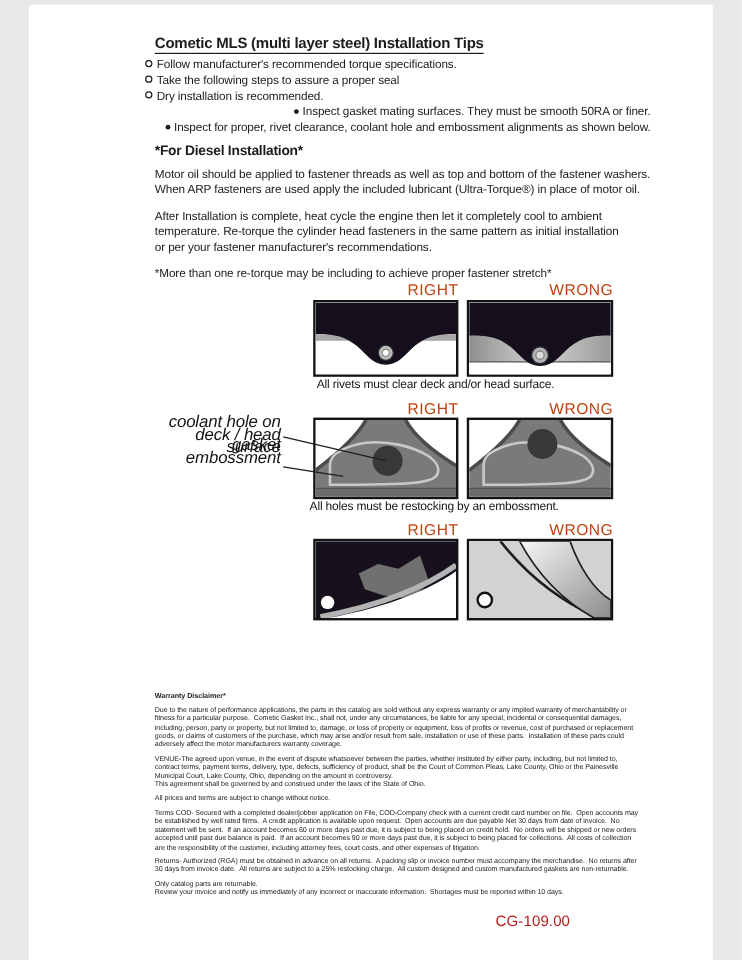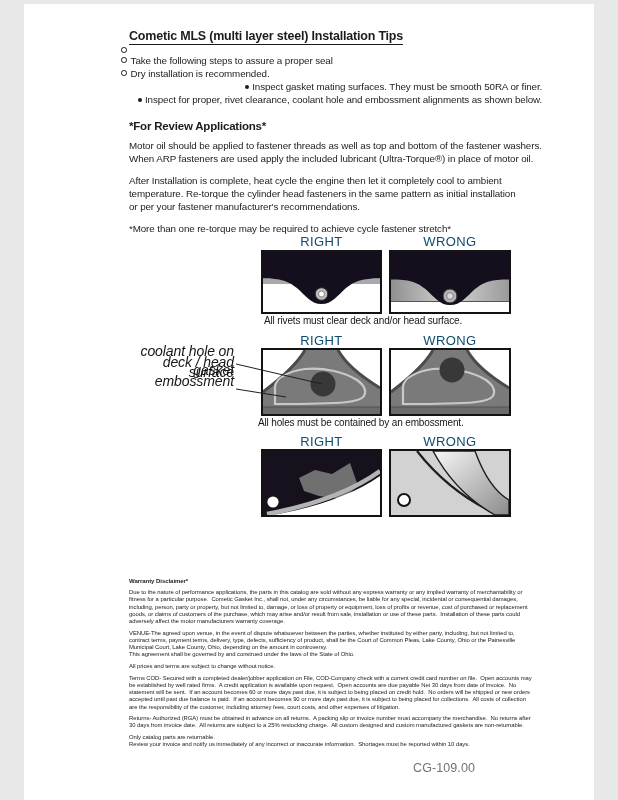--- a/index.html
+++ b/index.html
@@ -17,71 +17,72 @@
   .bullets{left:97px;top:44px;font-size:9.8px;letter-spacing:-0.1px;line-height:13px;white-space:nowrap;}
   .b-row{display:flex;align-items:baseline;}
   .b-open{width:3.6px;height:3.6px;border:1px solid #1c1c1c;border-radius:50%;margin-right:4px;flex:0 0 auto;position:relative;top:-1px;}
   .b-fill{width:4px;height:4px;background:#1c1c1c;border-radius:50%;margin-right:3px;flex:0 0 auto;position:relative;top:-1px;}
   .sub{margin-left:17px;justify-content:flex-end;}
   
   .diesel{left:105px;top:116px;width:460px;}
   .diesel h2{margin:0 0 7px 0;font-size:11.5px;font-weight:bold;letter-spacing:-0.2px;}
   .diesel p{margin:0 0 9px 0;font-size:9.8px;line-height:13px;letter-spacing:-0.1px;white-space:pre-line;}
   
-  .rw{font-size:13px;letter-spacing:0.4px;text-align:center;color:#0c4a6e;}
+  .rw{font-size:13px;letter-spacing:0.4px;text-align:right;color:#c2410c;}
   .rw.l{left:237px;width:121px;}
   .rw.r{left:365px;width:122px;}
   svg.panel{border:2px solid #131313;background:#fff;display:block;}
   .panelA{left:237px;}
   .panelB{left:365px;}
   .cap{font-size:10px;font-weight:normal;letter-spacing:-0.15px;color:#161616;white-space:pre-line;line-height:11.5px;}
   .sidelabel{left:103px;width:107px;text-align:right;font-size:14px;line-height:10.5px;letter-spacing:-0.1px;color:#161616;white-space:pre-line;font-style:italic;}
   
   .legal{left:105px;top:574px;width:470px;font-size:5.9px;line-height:7.2px;letter-spacing:-0.05px;color:#222;}
   .legal h3{margin:0 0 4px 0;font-size:6px;font-weight:bold;}
   .legal p{margin:0 0 4.5px 0;white-space:pre;}
-  .doccode{left:389px;top:757px;font-size:12.5px;color:#737373;letter-spacing:0.1px;}
+  .doccode{left:389px;top:757px;font-size:12.5px;color:#b91c1c;letter-spacing:0.1px;}
 </style>
 </head>
 <body>
 
 <div class="page">
 
   <div class="abs title">Cometic MLS (multi layer steel) Installation Tips</div>
 
   <div class="abs bullets">
     <div class="b-row">
       <span class="b-open"></span>
+      <span>Follow manufacturer's recommended torque specifications.</span>
     </div>
     <div class="b-row">
       <span class="b-open"></span>
       <span>Take the following steps to assure a proper seal</span>
     </div>
     <div class="b-row">
       <span class="b-open"></span>
       <span>Dry installation is recommended.</span>
     </div>
     <div class="b-row sub">
       <span class="b-fill"></span>
       <span>Inspect gasket mating surfaces.  They must be smooth 50RA or finer.</span>
     </div>
     <div class="b-row sub">
       <span class="b-fill"></span>
       <span>Inspect for proper, rivet clearance, coolant hole and embossment alignments as shown below.</span>
     </div>
   </div>
 
   <div class="abs diesel">
-    <h2>*For Review Applications*</h2>
+    <h2>*For Diesel Installation*</h2>
     <p>Motor oil should be applied to fastener threads as well as top and bottom of the fastener washers.
 When ARP fasteners are used apply the included lubricant (Ultra-Torque®) in place of motor oil.</p>
     <p>After Installation is complete, heat cycle the engine then let it completely cool to ambient
 temperature. Re-torque the cylinder head fasteners in the same pattern as initial installation
 or per your fastener manufacturer's recommendations.</p>
-    <p>*More than one re-torque may be required to achieve cycle fastener stretch*</p>
+    <p>*More than one re-torque may be including to achieve proper fastener stretch*</p>
   </div>
 
   <div class="abs rw l" style="top:230px">RIGHT</div>
   <div class="abs rw r" style="top:230px">WRONG</div>
 
   <svg class="abs panel panelA" style="top:246px" width="117" height="60" viewBox="0 0 117 60" role="img">
     <rect width="117" height="60" fill="#ffffff"></rect>
     <rect y="27" width="117" height="5" fill="#a9a9a9"></rect>
     <path d="M0,0 H117 V26.5 C99,26.5 93,28.5 83,36 C74,44 69,52 58.5,52 C48,52 43,44 34,36 C24,28.5 18,26.5 0,26.5 Z" fill="#150f1d"></path>
     <circle cx="58.5" cy="42" r="6.3" fill="#bcbcbc" stroke="#2a2a2a" stroke-width="1"></circle>
@@ -136,21 +137,21 @@
     <line x1="0" y1="57" x2="118" y2="57" stroke="#525252" stroke-width="1"></line>
     <path d="M12,54 V37 C12,28 27,21 42,19 C60,17 82,22 95,30 C102,35 105,41 102,46 C98,52 86,54 12,54 Z" fill="none" stroke="#c9c9c9" stroke-width="2.2"></path>
     <circle cx="61" cy="20" r="12.5" fill="#383838"></circle>
   </svg>
 
   <svg class="abs" style="left:105px;top:340px" width="200" height="60" viewBox="0 0 200 60">
     <line x1="107" y1="20" x2="193" y2="40" stroke="#1f1f1f" stroke-width="1"></line>
     <line x1="107" y1="45" x2="157" y2="53" stroke="#1f1f1f" stroke-width="1"></line>
   </svg>
 
-  <div class="abs cap" style="left:234px;top:413px">All holes must be contained by an embossment.</div>
+  <div class="abs cap" style="left:234px;top:413px">All holes must be restocking by an embossment.</div>
 
   <div class="abs rw l" style="top:430px">RIGHT</div>
   <div class="abs rw r" style="top:430px">WRONG</div>
 
   <svg class="abs panel panelA" style="top:445px" width="117" height="64" viewBox="0 0 117 64" role="img">
     <rect width="117" height="64" fill="#17111d"></rect>
     <path d="M36,27 L52,19 L69,23 L87,12 L95,35 L79,48 L56,45 L41,40 Z" fill="#707070"></path>
     <path d="M4,63 C46,55 88,41 117,20" stroke="#b4b4b4" stroke-width="4.5" fill="none"></path>
     <path d="M10,64 C50,57 90,44 117,25 L117,64 Z" fill="#ffffff"></path>
     <circle cx="10" cy="51" r="5.6" fill="#ffffff"></circle>

